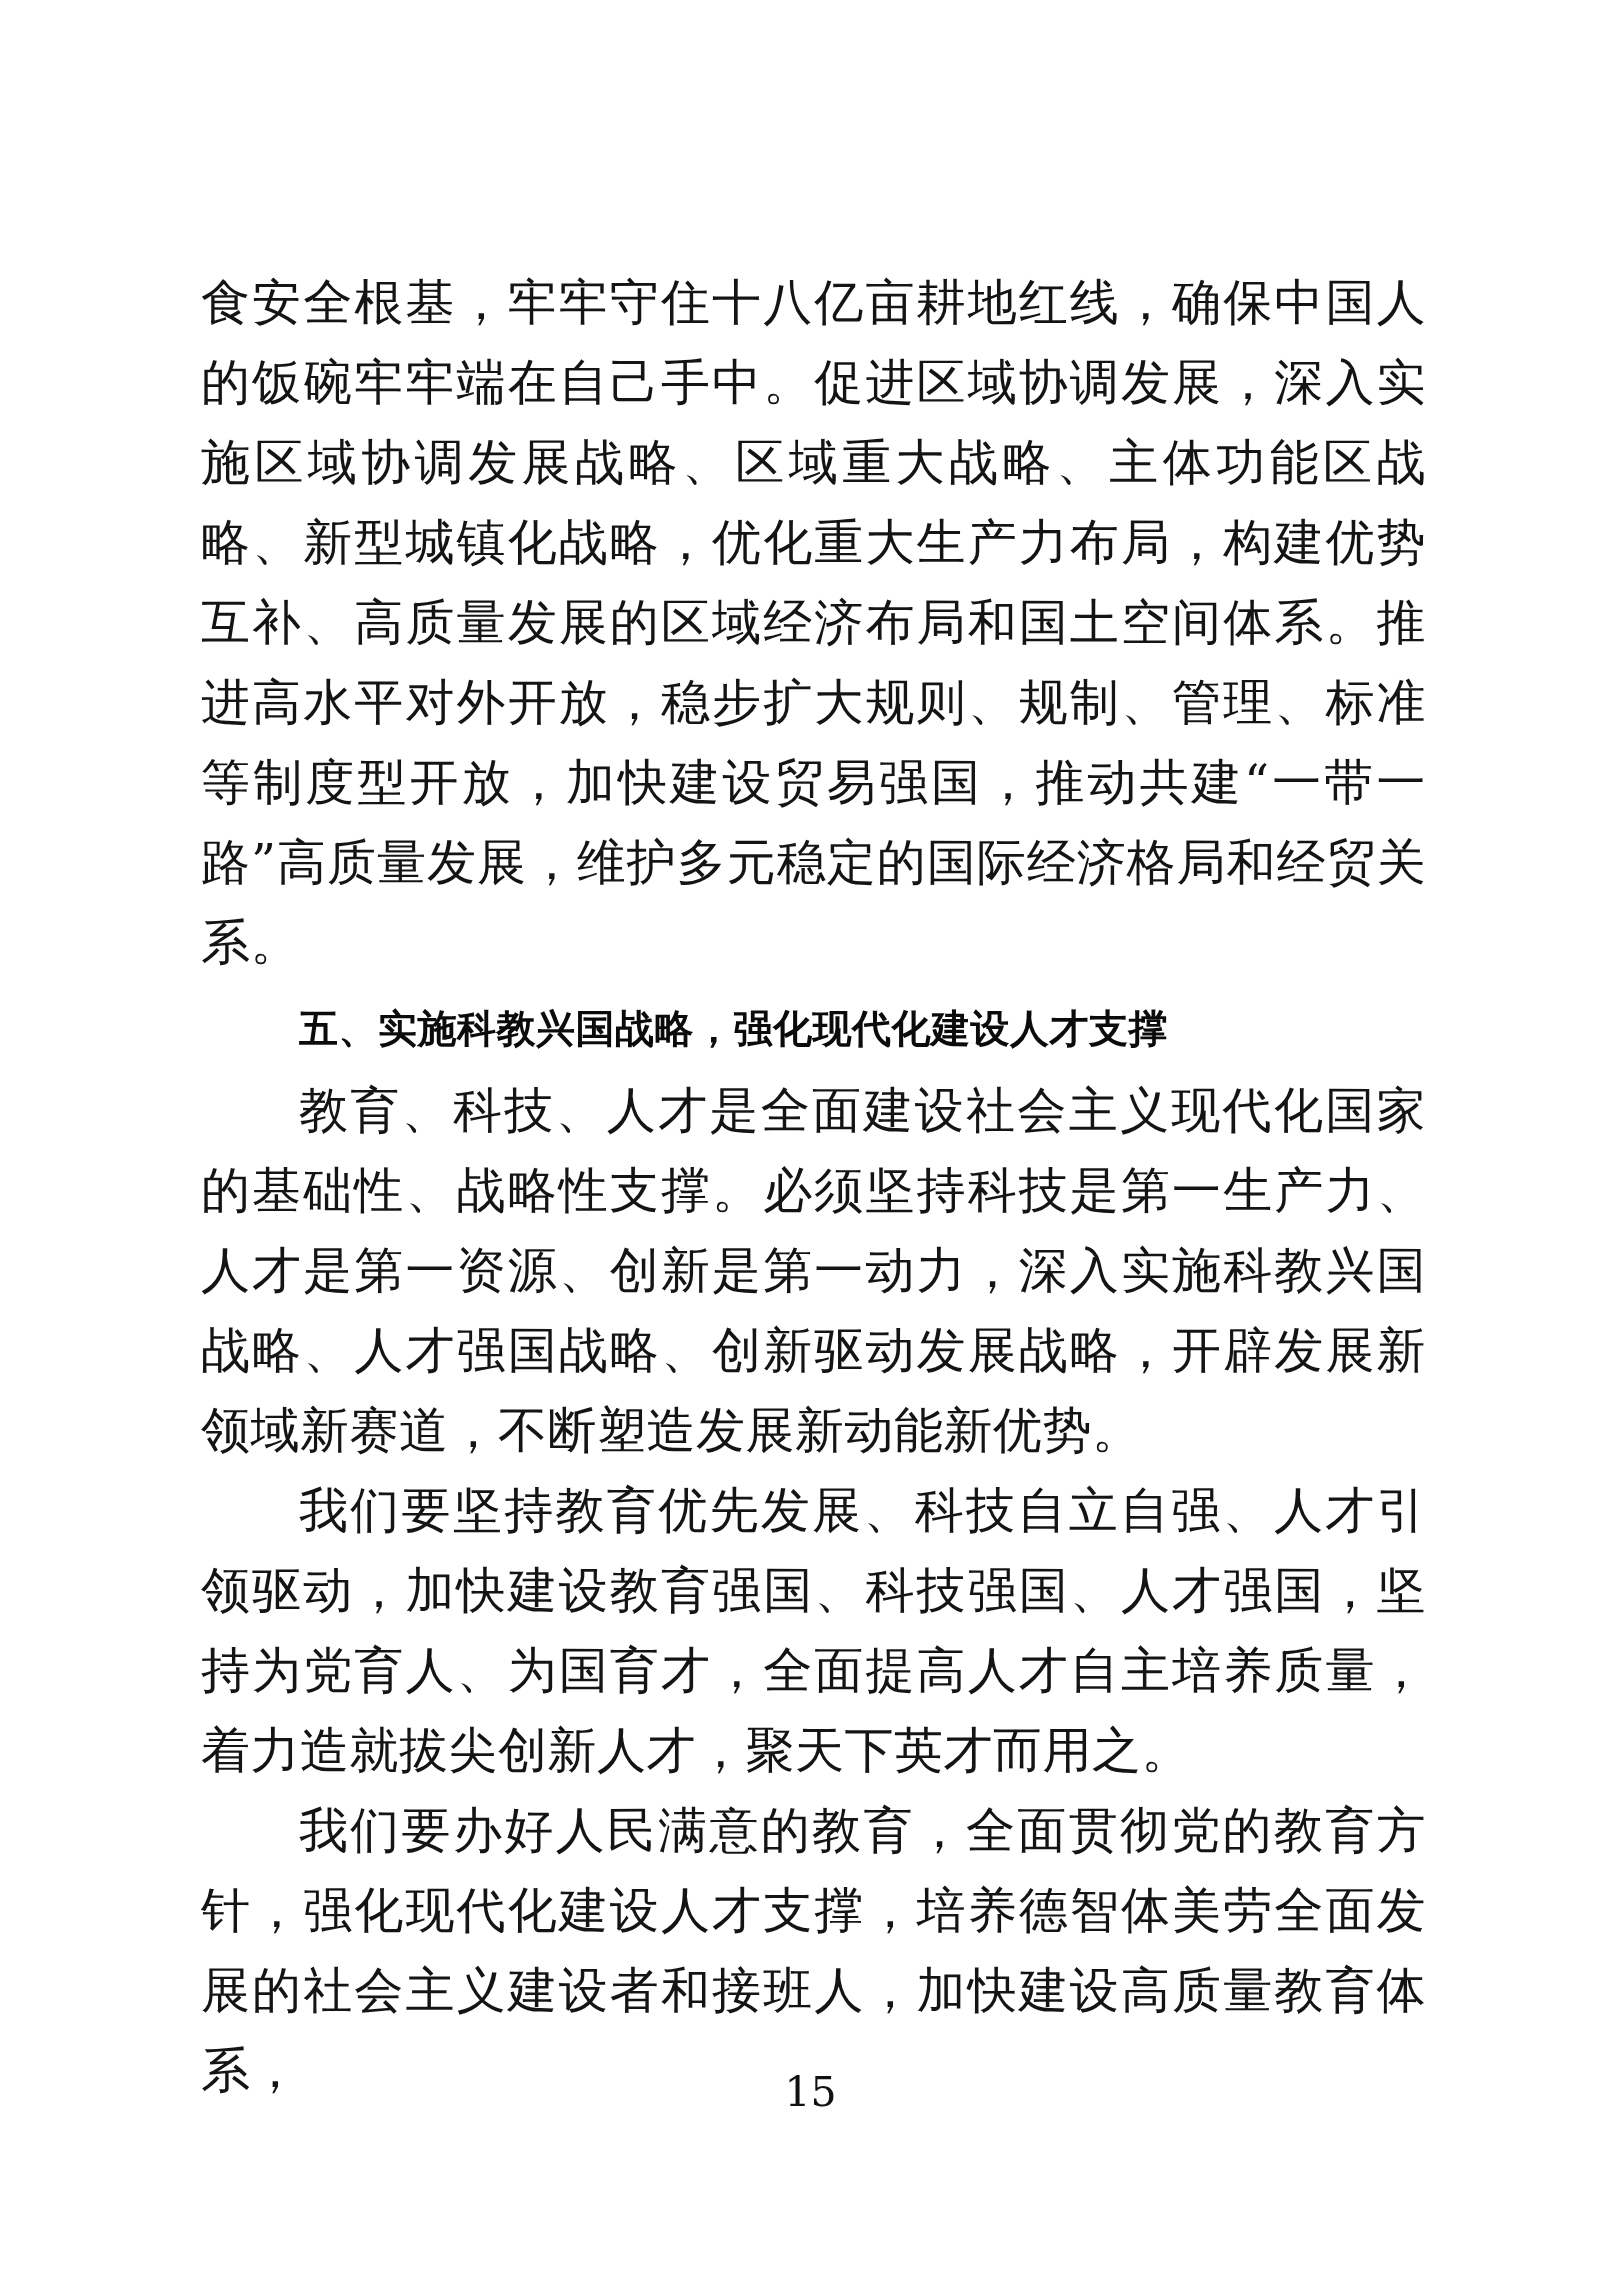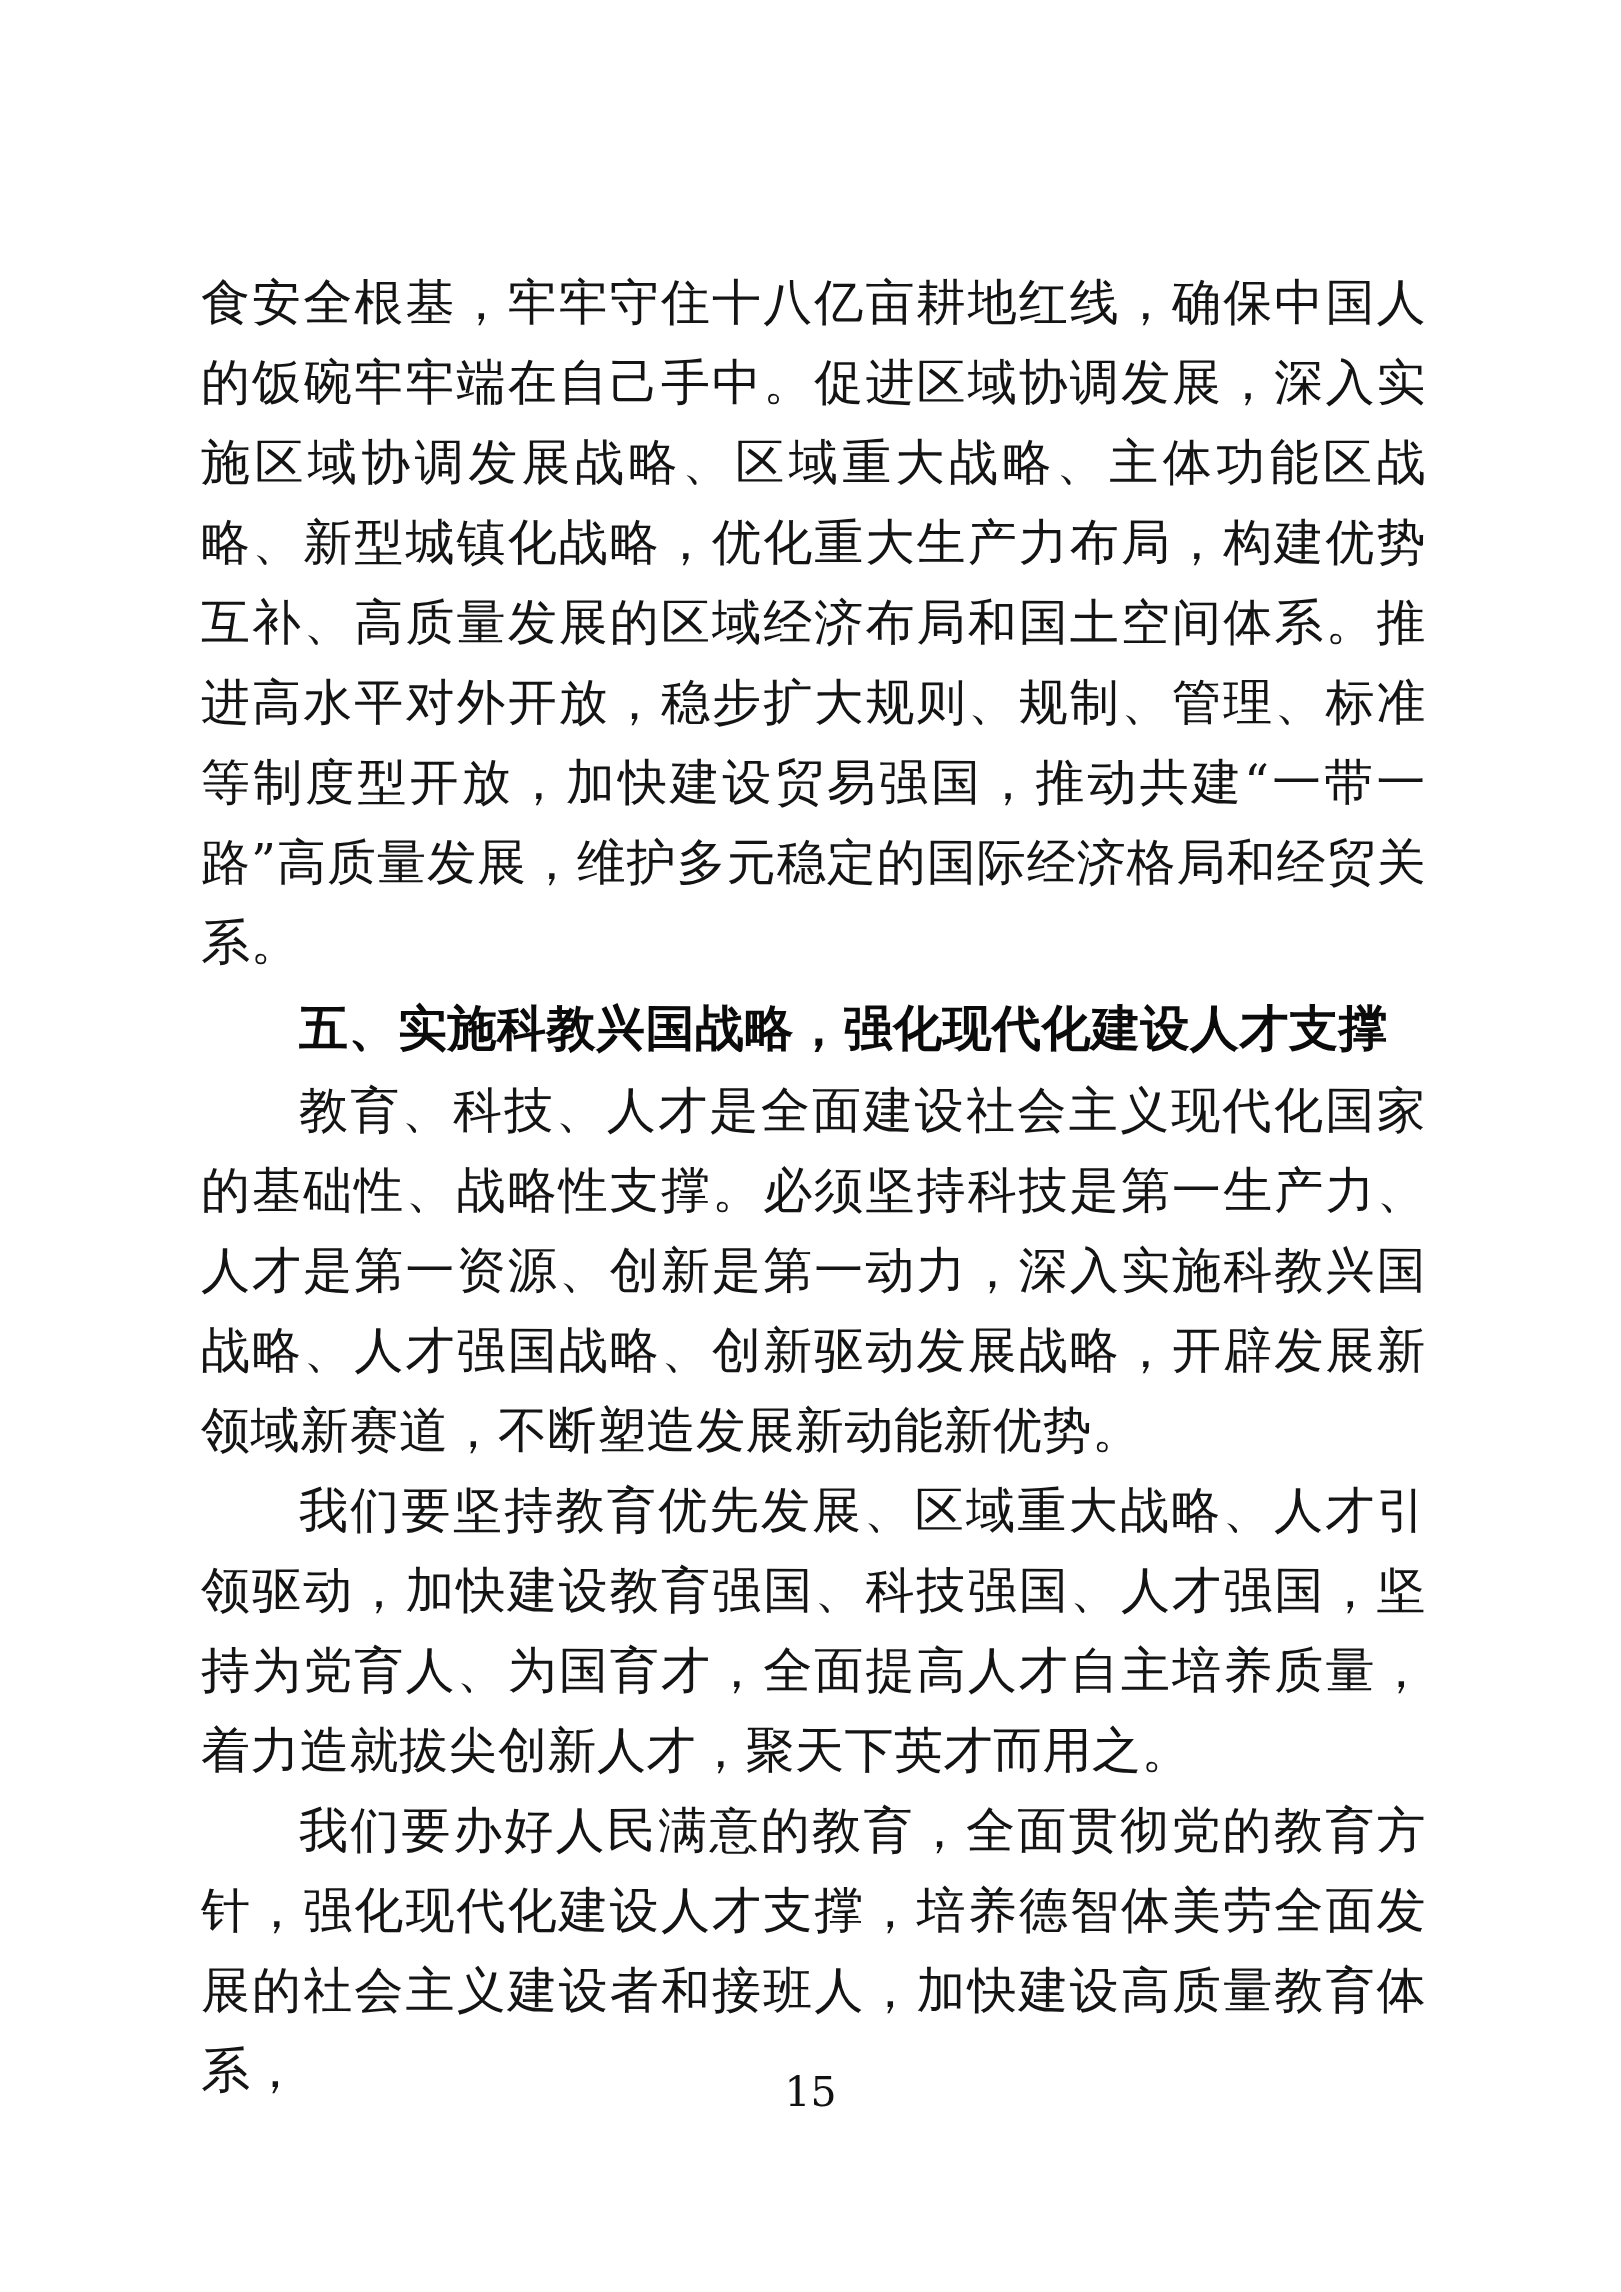--- a/index.html
+++ b/index.html
@@ -38,21 +38,21 @@
     letter-spacing: 0.5px;
     margin: 0 0 0 0;
     color: #141414;
     font-weight: 400;
   }
   .para.indent {
     text-indent: 98px;
     font-family: Liberation Serif, serif;
   }
   .heading {
-    font-size: 49px;
+    font-size: 39px;
     line-height: 80px;
     font-weight: bold;
     font-family: "DejaVu Sans", "Liberation Sans", sans-serif;
     text-indent: 98px;
     margin: 5.9px 0 2px 0;
     color: #0b0b0b;
     letter-spacing: 0.5px;
   }
   .page-number {
     position: absolute;
@@ -66,18 +66,18 @@
   }
 </style>
 </head>
 <body>
 
 <div class="page">
   <div class="content">
     <p class="para">食安全根基，牢牢守住十八亿亩耕地红线，确保中国人的饭碗牢牢端在自己手中。促进区域协调发展，深入实施区域协调发展战略、区域重大战略、主体功能区战略、新型城镇化战略，优化重大生产力布局，构建优势互补、高质量发展的区域经济布局和国土空间体系。推进高水平对外开放，稳步扩大规则、规制、管理、标准等制度型开放，加快建设贸易强国，推动共建“一带一路”高质量发展，维护多元稳定的国际经济格局和经贸关系。</p>
     <h2 class="heading">五、实施科教兴国战略，强化现代化建设人才支撑</h2>
     <p class="para indent">教育、科技、人才是全面建设社会主义现代化国家的基础性、战略性支撑。必须坚持科技是第一生产力、人才是第一资源、创新是第一动力，深入实施科教兴国战略、人才强国战略、创新驱动发展战略，开辟发展新领域新赛道，不断塑造发展新动能新优势。</p>
-    <p class="para indent">我们要坚持教育优先发展、区域重大战略、人才引领驱动，加快建设教育强国、科技强国、人才强国，坚持为党育人、为国育才，全面提高人才自主培养质量，着力造就拔尖创新人才，聚天下英才而用之。</p>
+    <p class="para indent">我们要坚持教育优先发展、科技自立自强、人才引领驱动，加快建设教育强国、科技强国、人才强国，坚持为党育人、为国育才，全面提高人才自主培养质量，着力造就拔尖创新人才，聚天下英才而用之。</p>
     <p class="para indent">我们要办好人民满意的教育，全面贯彻党的教育方针，强化现代化建设人才支撑，培养德智体美劳全面发展的社会主义建设者和接班人，加快建设高质量教育体系，</p>
   </div>
   <div class="page-number">15</div>
 </div>
 
 
 </body></html>

